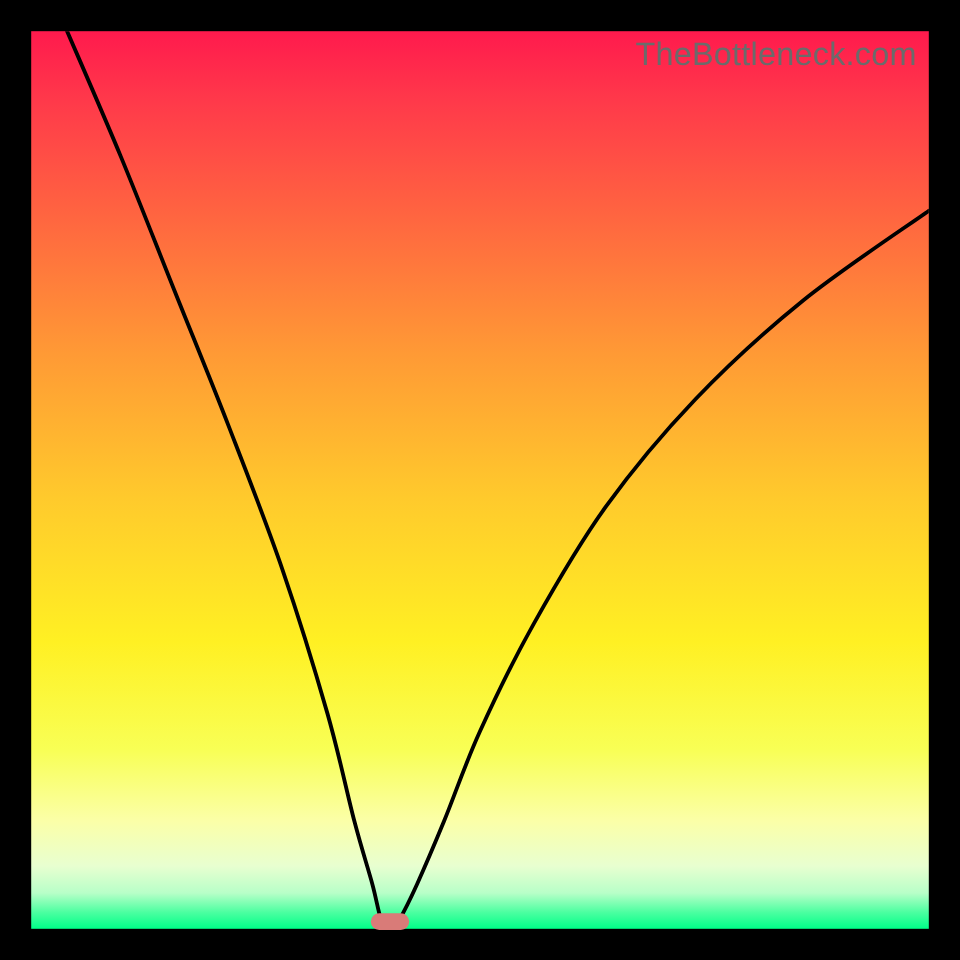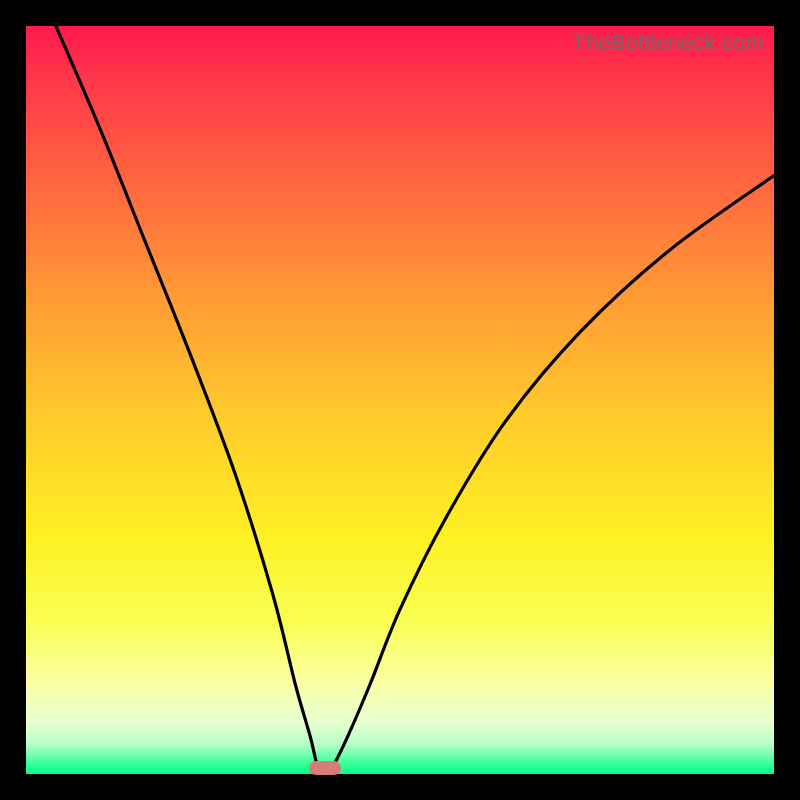--- a/index.html
+++ b/index.html
@@ -38,21 +38,21 @@
       #b8ffc8 96%,
       #4affa0 98.2%,
       #00ff88 100%
     );
   }
   .watermark {
     position: absolute;
     top: 4px;
     right: 10px;
     color: #6b6b6b;
-    font-size: 22px;
+    font-size: 27px;
     letter-spacing: 0.2px;
     font-weight: 500;
     white-space: nowrap;
   }
   svg.curves {
     position: absolute;
     left: 0;
     top: 0;
     width: 748px;
     height: 748px;

